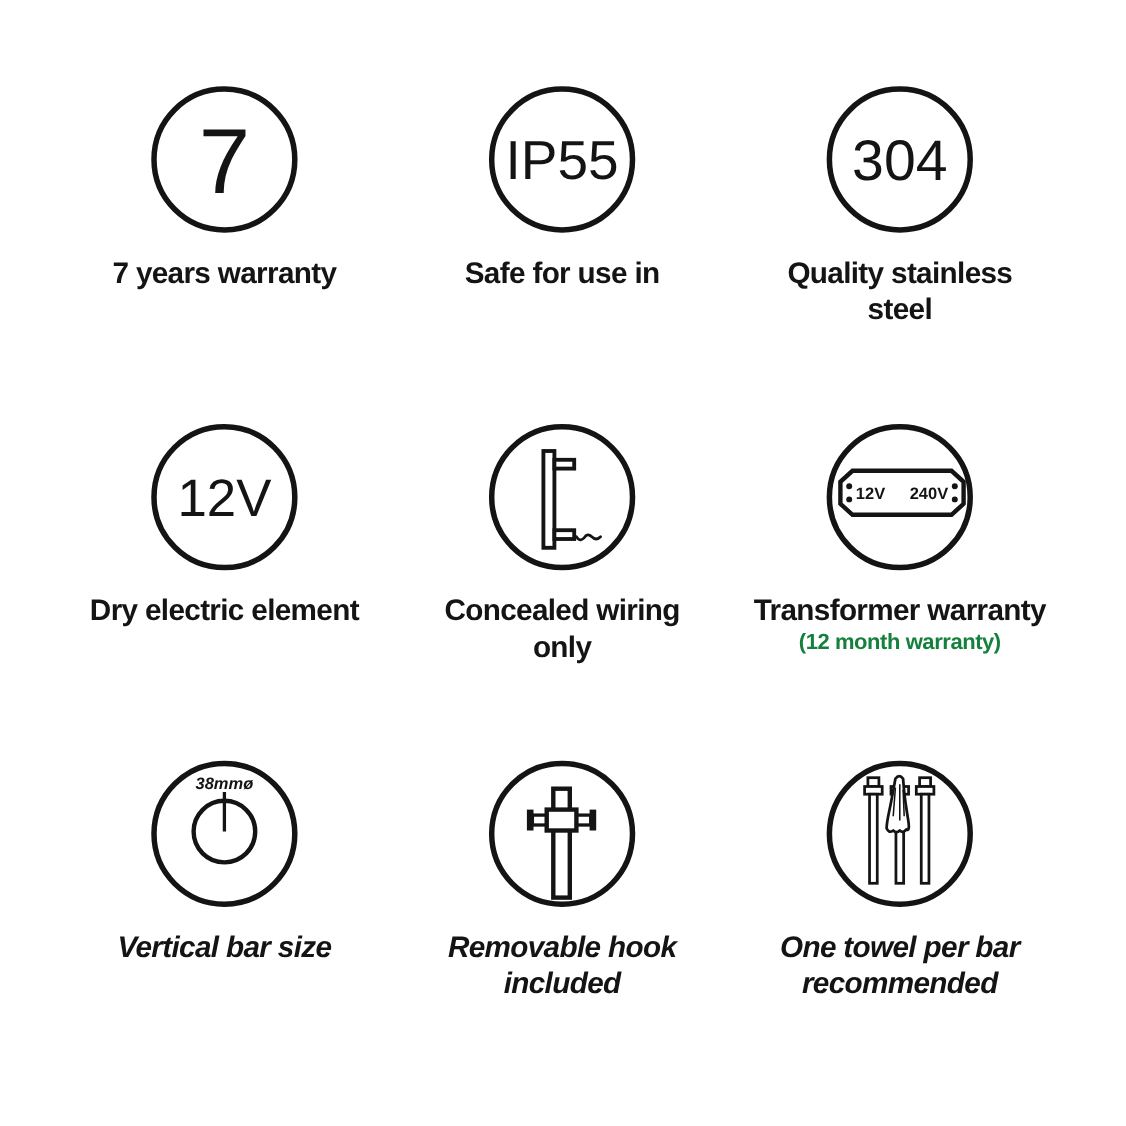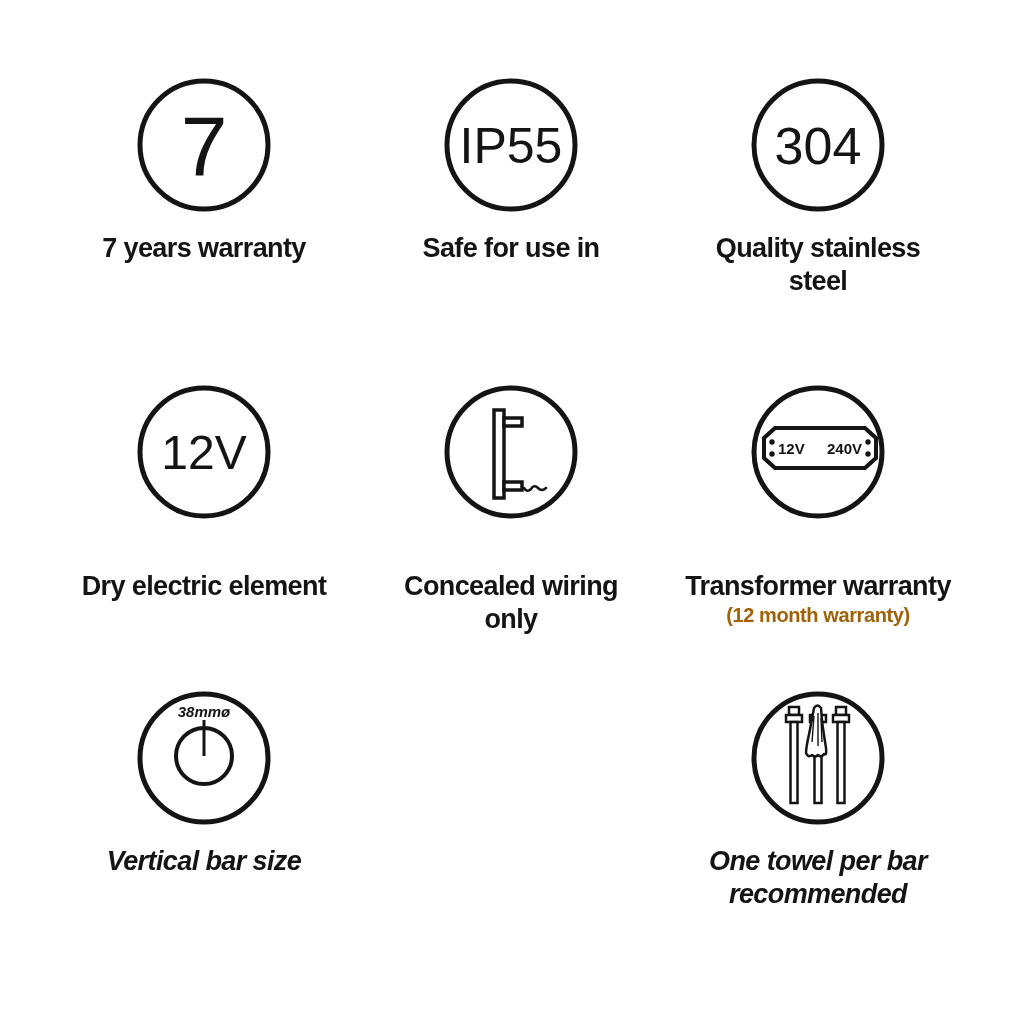--- a/index.html
+++ b/index.html
@@ -13,25 +13,25 @@
   }
   .icon{color:#141414;display:block;}
   .label{
     margin-top:19px;text-align:center;
     font-weight:bold;font-size:27px;line-height:33px;letter-spacing:-0.6px;
     color:#141414;white-space:nowrap;
   }
   .label div{min-height:0;}
   .sublabel{
     text-align:center;font-weight:bold;font-size:20px;line-height:25px;
-    letter-spacing:-0.4px;color:#a16207;white-space:nowrap;
+    letter-spacing:-0.4px;color:#15803d;white-space:nowrap;
   }
   
   .c0{left:51px;}  .c1{left:358px;justify-content:flex-end;} .c2{left:665px;}
-  .r0{top:77px;}   .r1{top:384px;gap:31px;}  .r2{top:690px;font-style:italic;}
+  .r0{top:77px;}   .r1{top:384px;}  .r2{top:690px;font-style:italic;}
   svg text{font-family:"Liberation Sans",sans-serif;fill:#141414;}
 </style>
 </head>
 <body>
 
 <div class="canvas">
 
   <div class="cell c0 r0">
     <svg class="icon" width="136" height="136" viewBox="0 0 136 136">
       <circle cx="68" cy="68" r="64" fill="#fff" stroke="currentColor" stroke-width="5"></circle>
@@ -112,20 +112,35 @@
       <circle cx="68" cy="66" r="28" fill="#fff" stroke="currentColor" stroke-width="4"></circle>
       <line x1="68" y1="30" x2="68" y2="66" stroke="currentColor" stroke-width="3"></line>
       <text x="68" y="27" text-anchor="middle" font-size="15" font-weight="bold">38mmø</text>
     </svg>
     <div class="label">
       <div>Vertical bar size</div>
       <div></div>
     </div>
   </div>
 
+  <div class="cell c1 r2">
+    <svg class="icon" width="136" height="136" viewBox="0 0 136 136">
+      <circle cx="68" cy="68" r="64" fill="#fff" stroke="currentColor" stroke-width="5"></circle>
+      <rect x="60" y="27" width="15" height="99" fill="#fff" stroke="currentColor" stroke-width="4"></rect>
+      <rect x="41" y="51" width="14" height="9" fill="#fff" stroke="currentColor" stroke-width="3"></rect>
+      <rect x="80" y="51" width="14" height="9" fill="#fff" stroke="currentColor" stroke-width="3"></rect>
+      <rect x="36" y="46" width="6" height="19" fill="currentColor"></rect>
+      <rect x="93" y="46" width="6" height="19" fill="currentColor"></rect>
+      <rect x="54" y="46" width="27" height="19" fill="#fff" stroke="currentColor" stroke-width="4"></rect>
+    </svg>
+    <div class="label">
+      <div>Removable hook</div>
+      <div>included</div>
+    </div>
+  </div>
 
   <div class="cell c2 r2">
     <svg class="icon" width="136" height="136" viewBox="0 0 136 136">
       <circle cx="68" cy="68" r="64" fill="#fff" stroke="currentColor" stroke-width="5"></circle>
 
       <rect x="39" y="17" width="10" height="8" fill="#fff" stroke="currentColor" stroke-width="2.5"></rect>
       <rect x="36" y="25" width="16" height="7" fill="#fff" stroke="currentColor" stroke-width="2.5"></rect>
       <rect x="40.5" y="32" width="7" height="81" fill="#fff" stroke="currentColor" stroke-width="2.5"></rect>
 
       <rect x="86" y="17" width="10" height="8" fill="#fff" stroke="currentColor" stroke-width="2.5"></rect>

